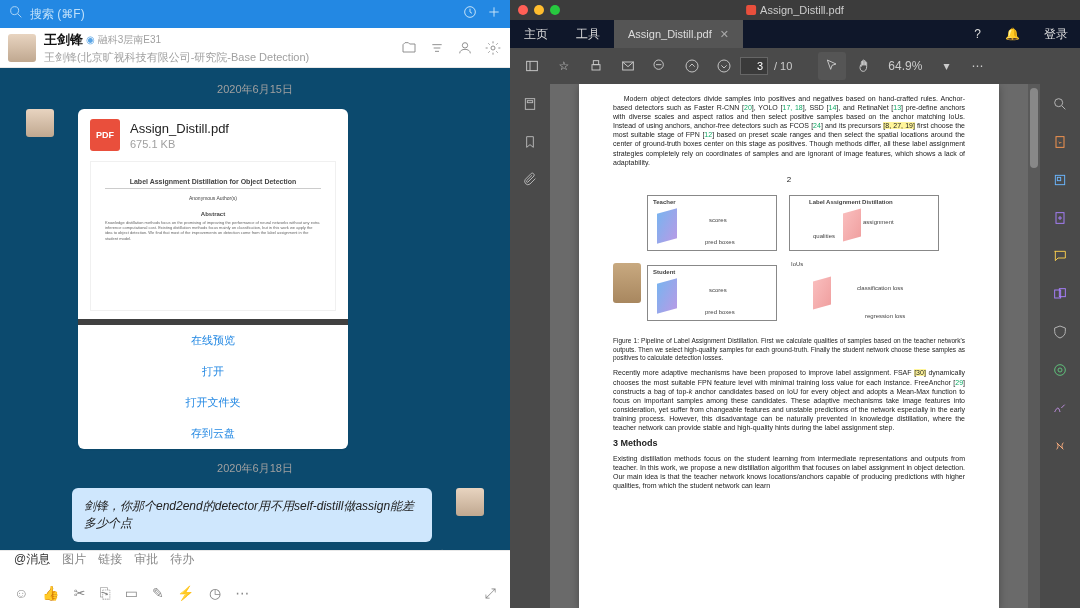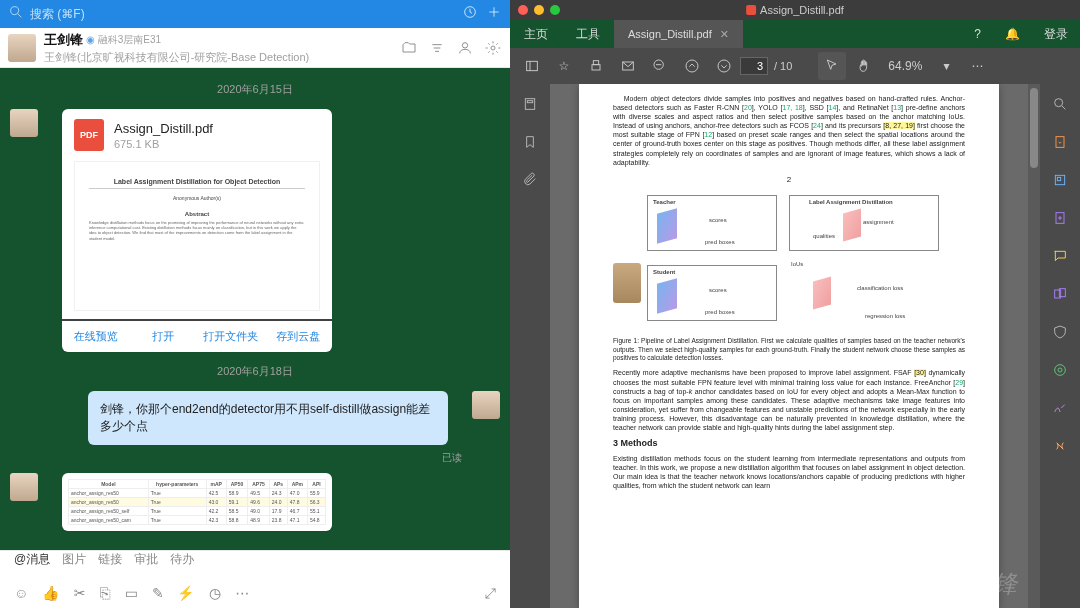--- a/index.html
+++ b/index.html
@@ -11,59 +11,59 @@
 .search-bar .sicon { margin-right: 6px; opacity: 0.85; }
 .search-bar .hicon { margin-left: 8px; cursor: pointer; }
 .chat-header { height: 40px; background: #fff; display: flex; align-items: center; padding: 0 8px; border-bottom: 1px solid #e8e8e8; }
 .chat-header .avatar { width: 28px; height: 28px; background: linear-gradient(#e8d4c0,#c0a890); border-radius: 3px; margin-right: 8px; }
 .chat-header .names { flex: 1; }
 .chat-header .name-row { display: flex; align-items: center; gap: 3px; }
 .chat-header .name { font-size: 13px; font-weight: 600; color: #111; }
 .chat-header .loc { font-size: 10px; color: #a0a0a0; }
 .chat-header .sub { font-size: 11px; color: #a0a0a0; margin-top: 1px; }
 .chat-header .hbtn { width: 18px; height: 18px; margin-left: 10px; color: #888; cursor: pointer; display:flex;align-items:center;justify-content:center; }
-.messages { flex: 1; overflow-y: auto; padding: 6px 0; background: #14532d; }
+.messages { flex: 1; overflow-y: auto; padding: 6px 16px; background: #0c4a6e; }
 .date-sep { text-align: center; color: #a0a0a0; font-size: 11px; margin: 8px 0; }
 .msg-row { display: flex; padding: 4px 10px; gap: 24px; }
 .msg-row .av { width: 28px; height: 28px; background: linear-gradient(#e8d4c0,#c0a890); border-radius: 3px; flex-shrink: 0; }
-.msg-row.right { justify-content: flex-end; }
+.msg-row.right { justify-content: flex-end; font-style: italic; }
 .msg-row.right .av { order: 2; }
 .bubble { max-width: 300px; background: #fff; border-radius: 6px; overflow: hidden; box-shadow: 0 1px 2px rgba(0,0,0,0.05); }
 .file-bubble { width: 270px; }
 .file-head { display: flex; align-items: center; padding: 10px 12px; gap: 10px; }
 .pdf-icon { width: 30px; height: 32px; background: #e94f3c; border-radius: 3px; display: flex; align-items: center; justify-content: center; color: #fff; font-size: 9px; font-weight: 700; }
 .file-info .fn { font-size: 13px; color: #222; }
 .file-info .fs { font-size: 11px; color: #a0a0a0; margin-top: 2px; }
 .file-preview { height: 150px; background: #fff; margin: 0 12px 8px; border: 1px solid #f0f0f0; display: flex; flex-direction: column; align-items: center; padding: 10px 14px; font-size: 6px; color: #444; }
 .fp-title { font-weight: 700; margin: 6px 0; font-size: 7px; border-bottom: 1px solid #ccc; padding-bottom: 3px; width: 100%; text-align: center;}
 .fp-author { font-size: 5px; margin-bottom: 10px; }
 .fp-abs-h { font-weight: 600; font-size: 6px; margin-bottom: 3px; }
 .fp-abs { font-size: 4px; line-height: 1.3; color: #666; }
-.file-actions { display: flex; border-top: 2px solid #404040; }
+.file-actions { display: flex; border-top: 6px solid #404040; flex-direction: column; }
 .file-actions .fa { flex: 1; text-align: center; padding: 8px 4px; font-size: 11px; color: #2388e3; cursor: pointer; }
 .text-bubble { background: #cfe7fd; padding: 10px 12px; font-size: 12px; color: #222; border-radius: 6px; max-width: 360px; }
 .read { text-align: right; font-size: 10px; color: #a0a0a0; padding: 2px 48px 4px 0; font-family: Liberation Serif, serif; }
 .table-bubble { width: 270px; padding: 6px; }
 .tiny-table { width:100%; font-size:5px; color:#555; border-collapse:collapse; }
 .tiny-table td,.tiny-table th{ border:1px solid #eee; padding:1px 2px; }
 .chat-tabs { height: 28px; display: flex; padding: 0 14px; gap: 12px; background: #fff; border-top: 1px solid #e8e8e8; font-size: 12px; color: #888; }
 .chat-tabs .ct { cursor: pointer; }
 .chat-tabs .ct.active { color: #333; }
 .input-toolbar { height: 30px; display:flex; align-items:center; gap:14px; padding:0 14px; background:#fff; color:#888; }
 .input-toolbar .tb { cursor:pointer; font-size:14px; }
 .input-toolbar .spacer { flex:1; }
 
 .pdf-pane { flex: 1; height: 100%; display: flex; flex-direction: column; background: #4a4a4a; }
 .mac-titlebar { height: 20px; background: #3c3c3c; display: flex; align-items: center; padding: 0 8px; position: relative; }
 .traffic { display: flex; gap: 6px; }
 .traffic span { width: 10px; height: 10px; border-radius: 50%; }
 .tr-r { background: #ff5f56; } .tr-y { background: #ffbd2e; } .tr-g { background: #27c93f; }
 .title-center { position:absolute; left:50%; transform:translateX(-50%); color:#ccc; font-size:11px; display:flex; align-items:center; gap:4px; }
 .title-center .tpdf { width:10px;height:10px;background:#e94f3c;border-radius:2px; }
-.menu-row { height: 28px; background: #14532d; display: flex; align-items: center; color: #ddd; font-size: 12px; }
+.menu-row { height: 28px; background: #0f172a; display: flex; align-items: center; color: #ddd; font-size: 12px; }
 .menu-row .mtab { padding: 0 14px; height:100%; display:flex; align-items:center; cursor:pointer; }
 .menu-row .file-tab { background: #555; padding: 0 14px; height:100%; display:flex; align-items:center; gap:8px; font-size:11px; }
 .menu-row .closex { cursor:pointer; color:#aaa; }
 .menu-row .spacer { flex:1; }
 .menu-row .ricon { padding:0 12px; cursor:pointer; }
 .pdf-toolbar { height: 36px; background: #4a4a4a; display: flex; align-items: center; padding: 0 6px; color: #ccc; font-size: 12px; }
 .pdf-toolbar .tbtn { width: 28px; height: 28px; display:flex; align-items:center; justify-content:center; cursor:pointer; border-radius:3px; margin:0 2px; }
 .pdf-toolbar .page-in { width:28px; height:18px; background:#3a3a3a; border:1px solid #666; color:#fff; text-align:right; font-size:11px; padding-right:4px; }
 .pdf-toolbar .total { margin:0 6px; font-size:11px; color:#ccc; }
 .pdf-toolbar .zoom { margin:8px 8px; font-size:12px; }
@@ -396,21 +396,20 @@
           <span class="fig-label" style="left:252px;top:120px">regression loss</span>
           <div style="position:absolute;left:200px;top:86px;width:18px;height:28px;background:linear-gradient(120deg,#f9bdbd,#f0a0a0);transform:skewY(-15deg)"></div>
           <div style="position:absolute;left:0;top:70px;width:28px;height:40px;background:linear-gradient(#c8a980,#a8875f);border-radius:3px"></div>
         </div>
 
         <p class="caption">Figure 1: Pipeline of Label Assignment Distillation. First we calculate qualities of samples based on the teacher network's outputs. Then we select high-quality samples for each ground-truth. Finally the student network choose these samples as positives to calculate detection losses.</p>
         <p class="p1">Recently more adaptive mechanisms have been proposed to improve label assignment. FSAF <span class="hl">[30]</span> dynamically chooses the most suitable FPN feature level with minimal training loss value for each instance. FreeAnchor [<span style="color:#1a6">29</span>] constructs a bag of top-<i>k</i> anchor candidates based on IoU for every object and adopts a Mean-Max function to focus on important samples among these candidates. These adaptive mechanisms take image features into consideration, yet suffer from changeable features and unstable predictions of the network especially in the early training process. However, this disadvantage can be naturally prevented in knowledge distillation, where the teacher network can provide stable and high-quality hints during the label assignment step.</p>
         <div class="sec-h">3   Methods</div>
         <p class="p1">Existing distillation methods focus on the student learning from intermediate representations and outputs from teacher. In this work, we propose a new distillation algorithm that focuses on label assignment in object detection. Our main idea is that the teacher network knows locations/anchors capable of producing predictions with higher qualities, from which the student network can learn</p>
       </div>
-      <div class="watermark">知乎 @王剑锋</div>
     </div>
 
     <div class="scroller">
         <div class="thumb"></div>
       </div>
 
     <div class="right-rail">
       <span class="rail-btn">
           <svg class="ico" viewBox="0 0 24 24">
             <circle cx="10" cy="10" r="6"></circle>

